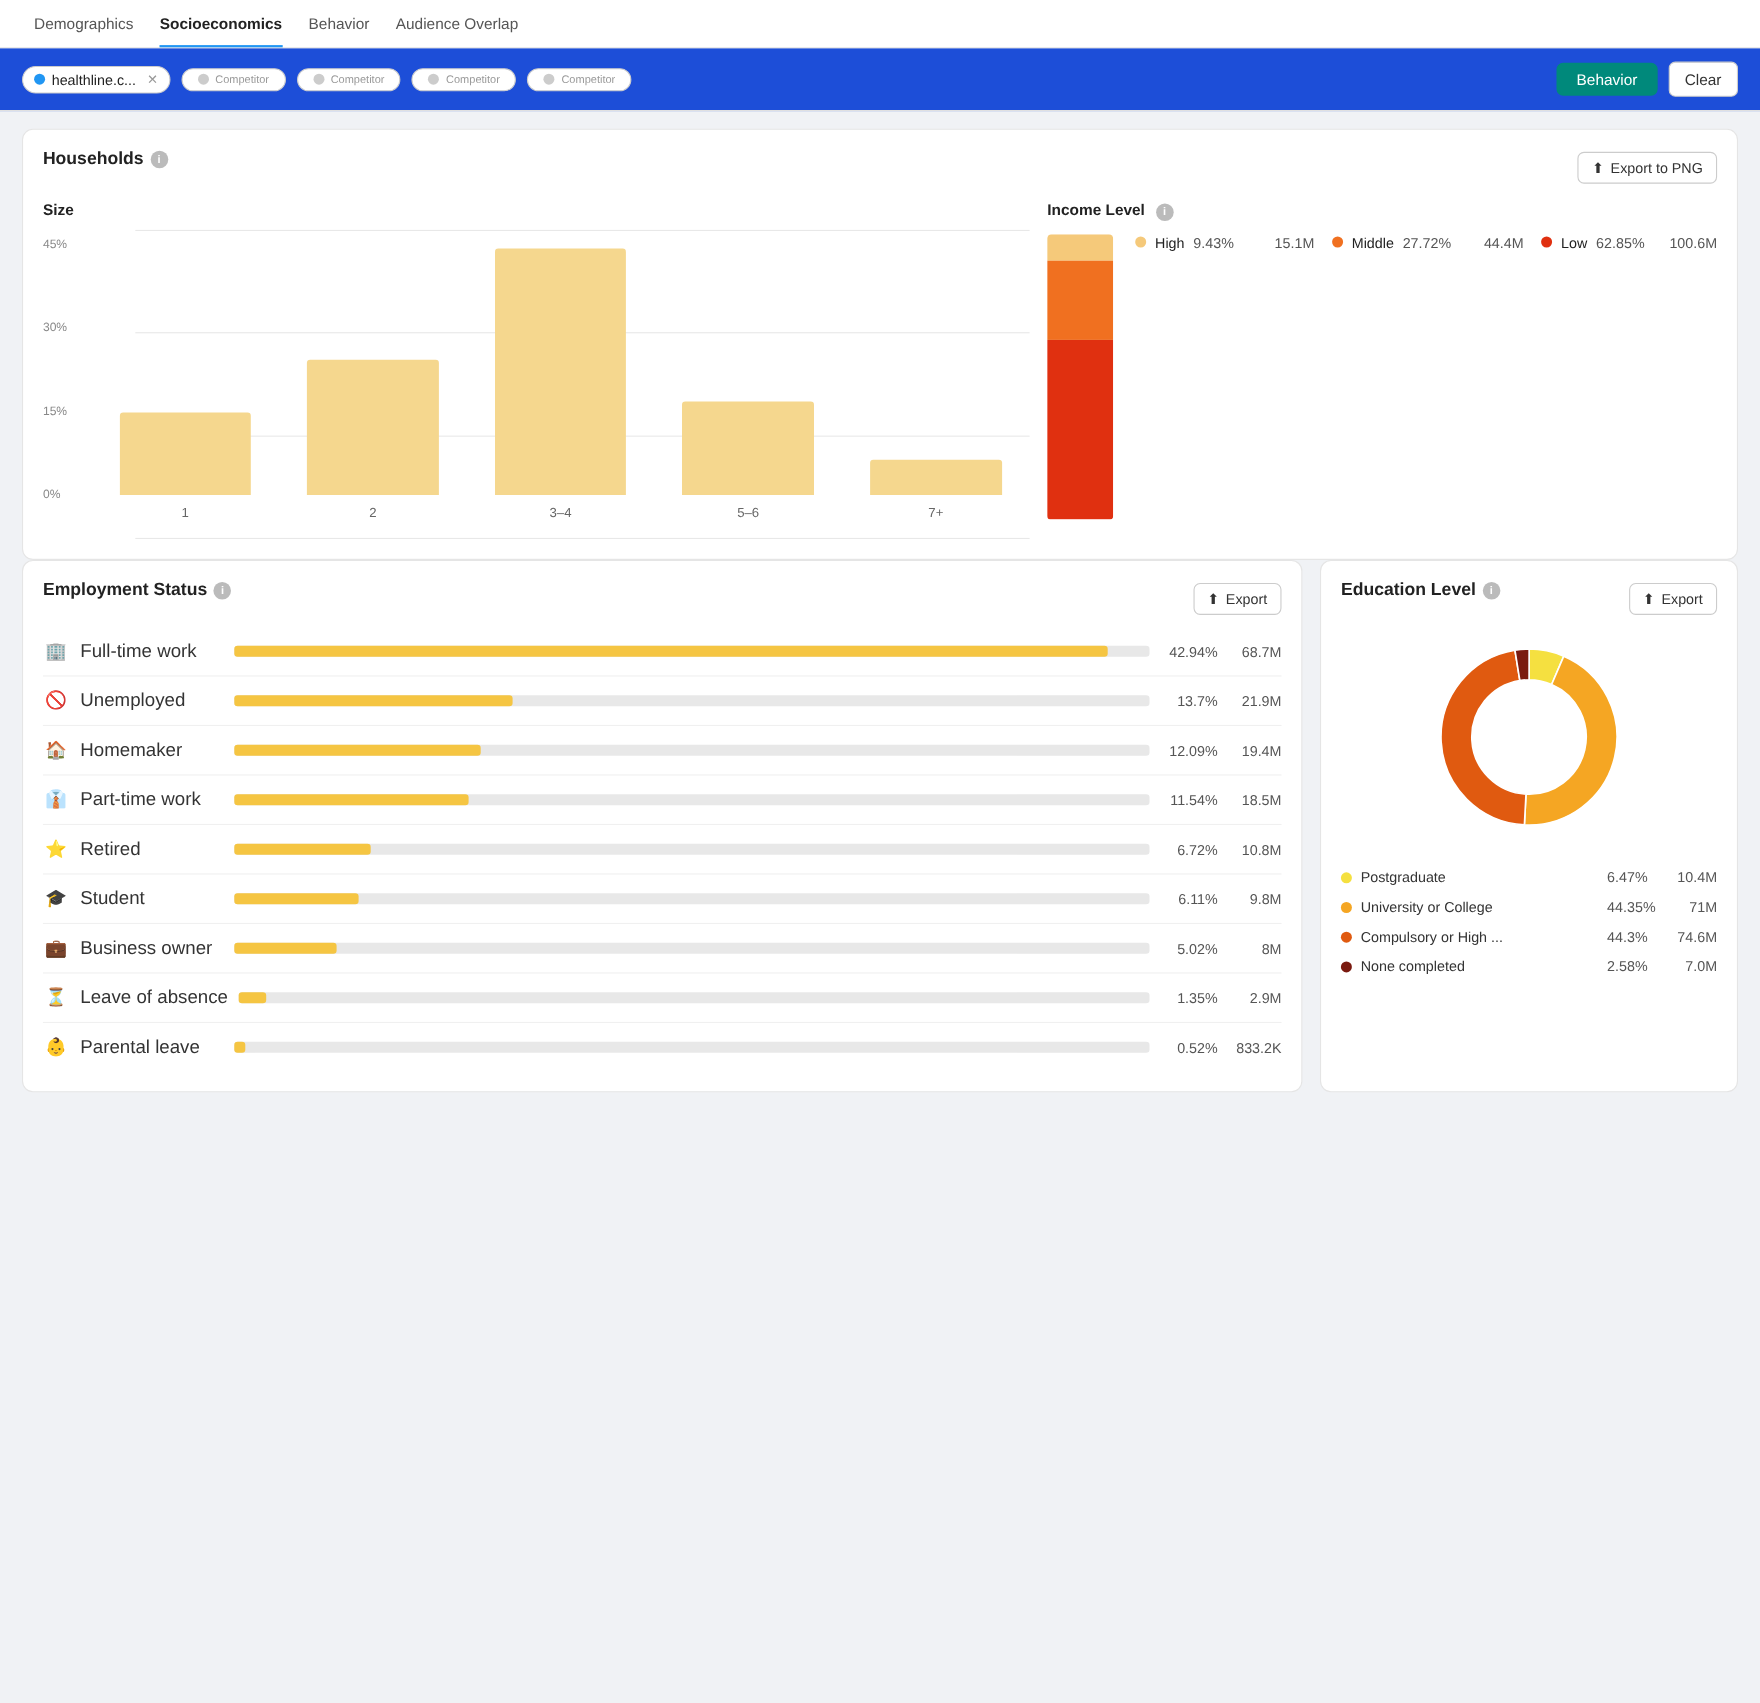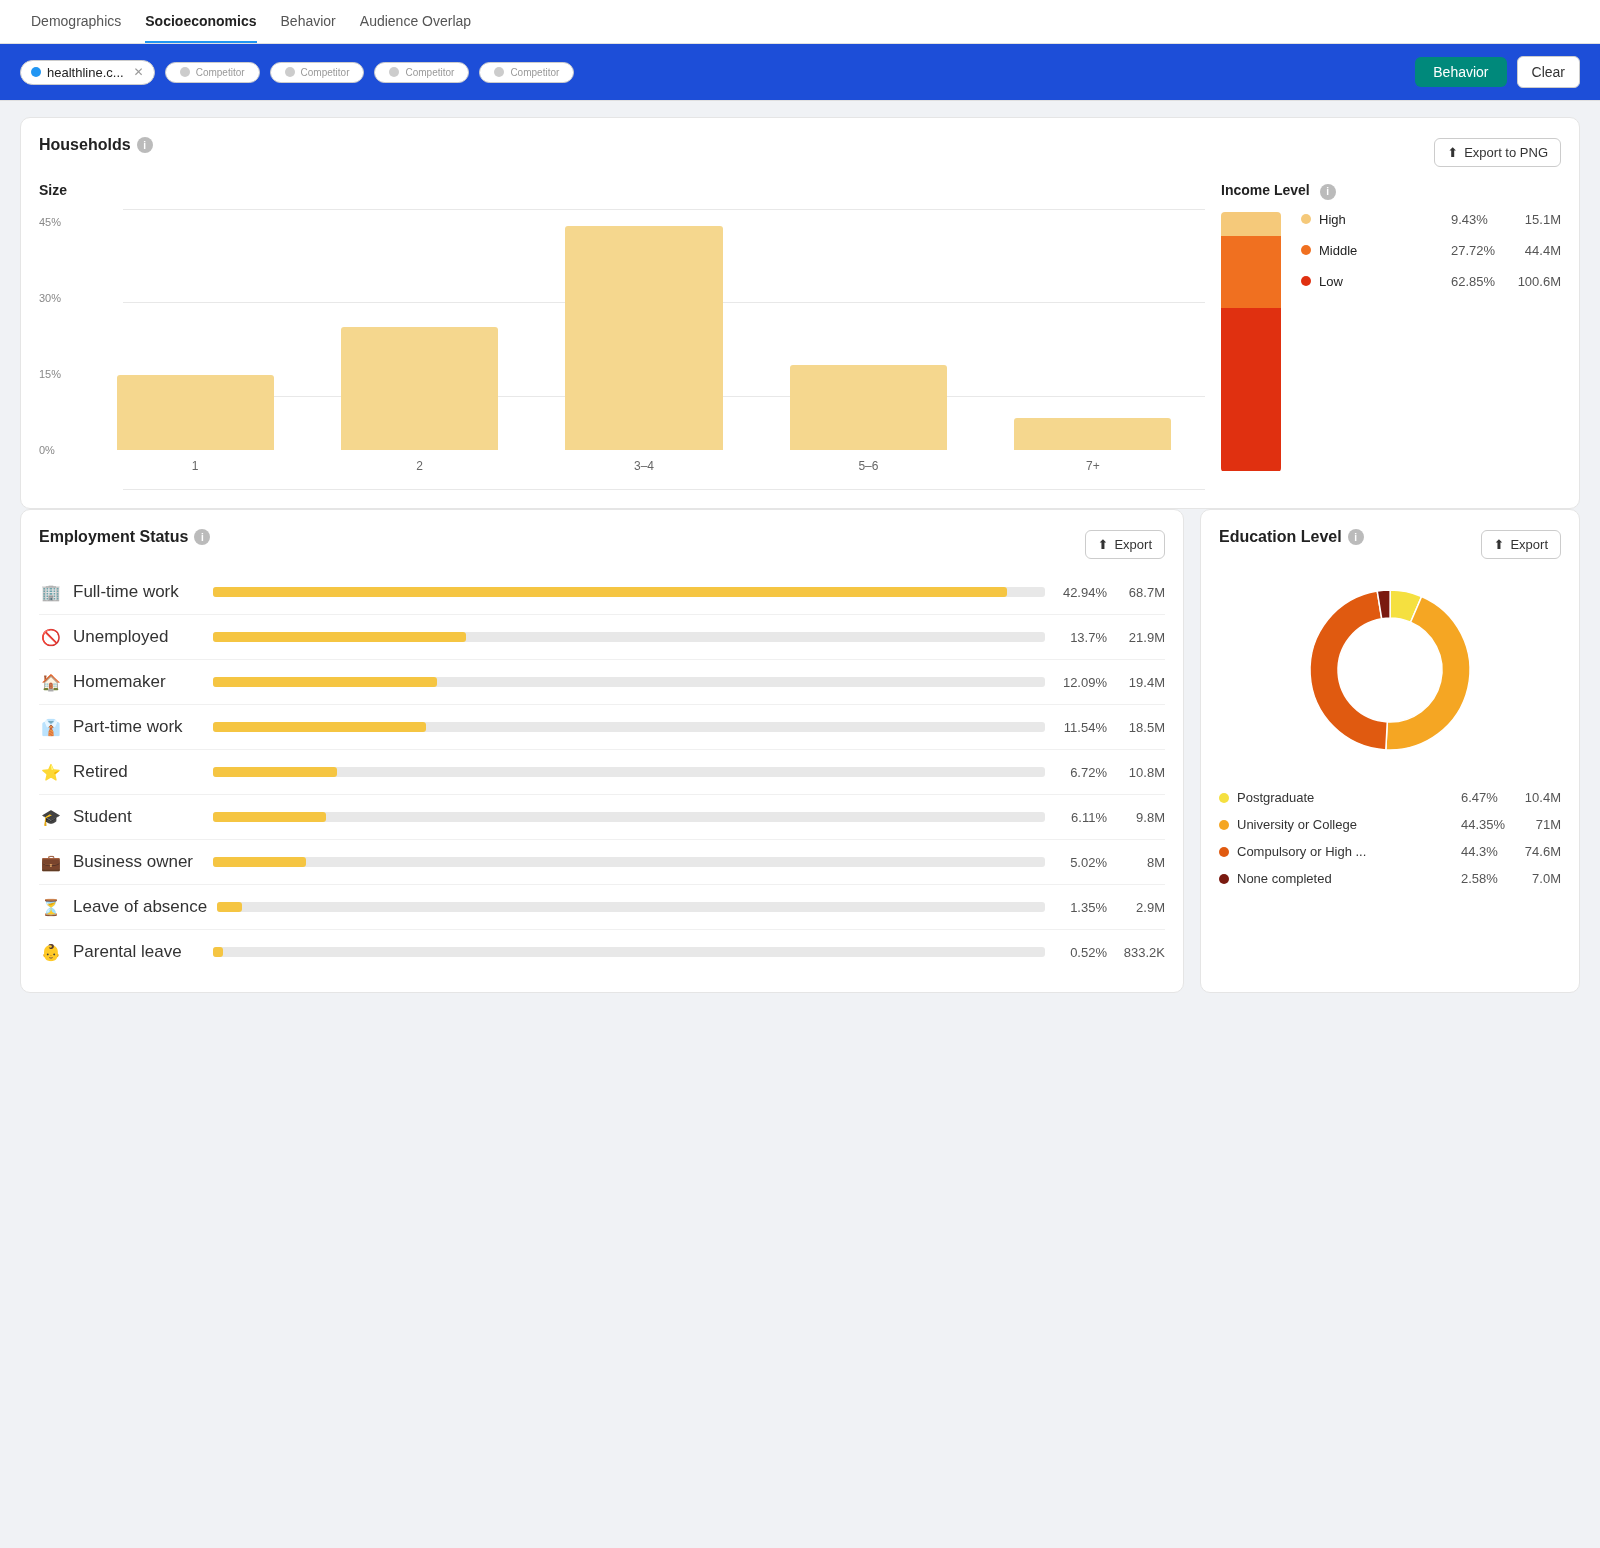--- a/index.html
+++ b/index.html
@@ -35,21 +35,21 @@
 
     
     .bar-chart { position: relative; height: 280px; }
     .y-axis { position: absolute; left: 0; top: 0; height: 100%; display: flex; flex-direction: column; justify-content: space-between; font-size: 11px; color: #888; }
     .y-axis span { transform: translateY(50%); }
     .grid-lines { position: absolute; left: 40px; right: 0; top: 0; height: 100%; pointer-events: none; }
 
     
     .income-stacked { display: flex; gap: 20px; align-items: flex-start; margin-top: 10px; }
     .stacked-bar-container { width: 60px; height: 260px; display: flex; flex-direction: column; border-radius: 4px; overflow: hidden; }
-    .income-legend { flex: 1; display: flex; flex-direction: column; gap: 16px; justify-content: center; }
+    .income-legend { flex: 1; display: flex; flex-direction: row; gap: 16px; justify-content: center; }
     .legend-item { display: flex; align-items: center; gap: 8px; }
     .legend-dot { width: 10px; height: 10px; border-radius: 50%; flex-shrink: 0; }
     .legend-label { flex: 1; font-size: 13px; }
     .legend-pct { font-size: 13px; color: #555; min-width: 52px; }
     .legend-val { font-size: 13px; color: #555; min-width: 50px; text-align: right; }
 
     
     .bottom-row { display: flex; gap: 16px; }
     .employment-card { flex: 1; }
     .education-card { flex: 0 0 380px; }

